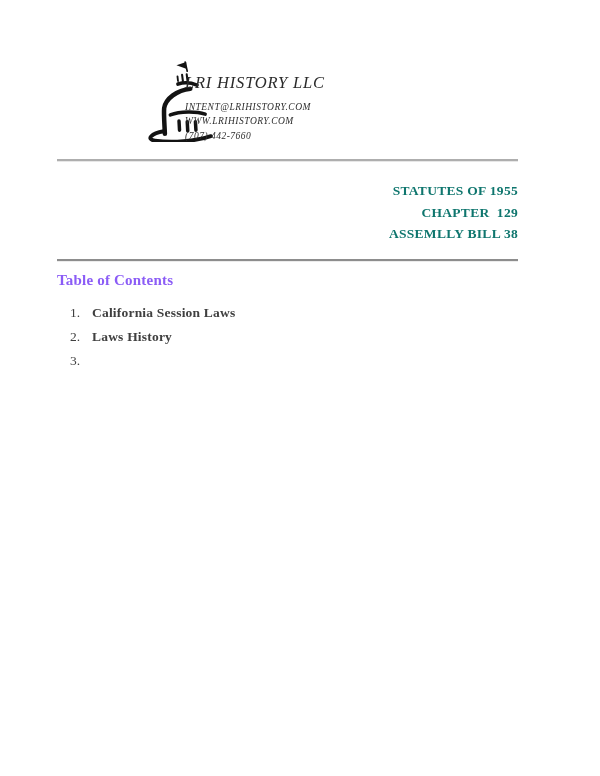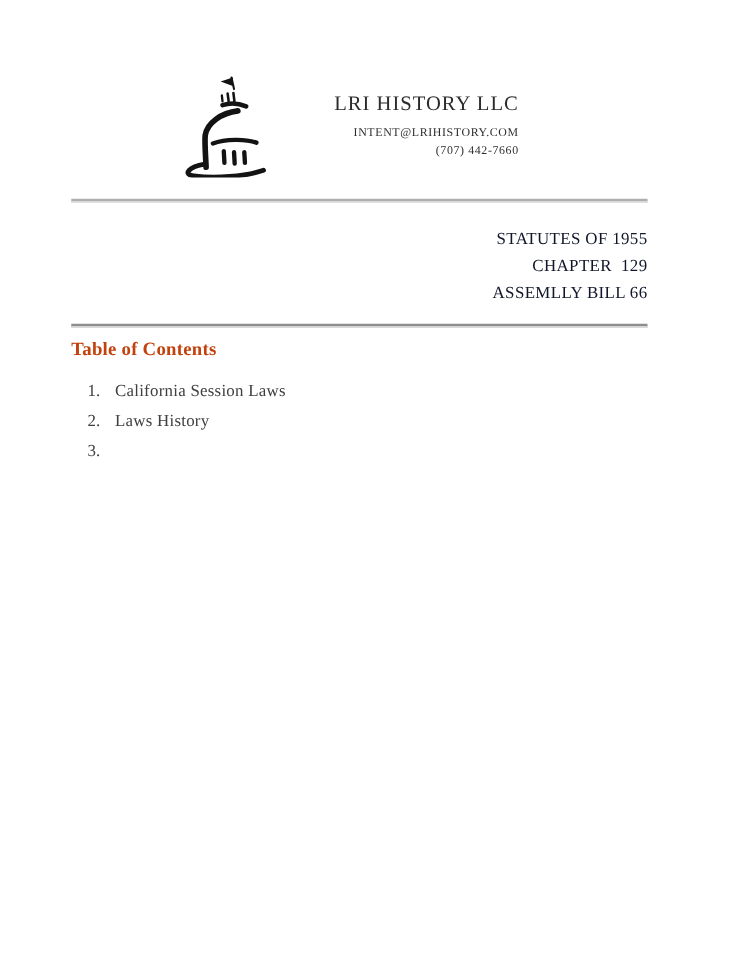--- a/index.html
+++ b/index.html
@@ -18,22 +18,23 @@
     left: 139px;
     top: 60px;
     width: 78px;
     height: 82px;
   }
   .header-text {
     position: absolute;
     left: 185px;
     top: 73px;
     width: 230px;
-    text-align: right;
+    text-align: left;
     color: #2e2e2e;
+    font-style: italic;
   }
   .company-name {
     font-size: 16.5px;
     line-height: 20px;
     letter-spacing: 0.8px;
     color: #2b2b2b;
     margin-bottom: 7px;
     white-space: pre;
   }
   .contact-line {
@@ -62,37 +63,37 @@
     background: #8d8d8d;
     border-bottom: 1px solid #ececec;
   }
 
   
   .doc-info {
     position: absolute;
     right: 82px;
     top: 180px;
     text-align: right;
-    font-weight: normal;
+    font-weight: bold;
     font-size: 13.5px;
     line-height: 21.5px;
     letter-spacing: 0.3px;
-    color: #0f172a;
+    color: #0f766e;
   }
   .doc-info div { white-space: pre; }
 
   
   .toc-title {
     position: absolute;
     left: 57px;
     top: 272px;
     font-weight: bold;
     font-size: 15px;
     letter-spacing: 0.2px;
-    color: #c2410c;
+    color: #8b5cf6;
     text-align: right;
   }
   .toc-list {
     position: absolute;
     left: 70px;
     top: 304px;
     font-size: 13.5px;
     color: #404040;
   }
   .toc-item {
@@ -100,21 +101,21 @@
     align-items: baseline;
     height: 24px;
     line-height: 18px;
   }
   .toc-num {
     width: 14px;
     text-align: left;
     margin-right: 8px;
     flex: 0 0 auto;
   }
-  .toc-label { letter-spacing: 0.2px; }
+  .toc-label { letter-spacing: 0.2px; font-weight: bold; }
 
   svg .stroke {
     fill: none;
     stroke: #131313;
     stroke-linecap: round;
     stroke-linejoin: round;
   }
 </style>
 </head>
 <body>
@@ -140,29 +141,30 @@
       <path class="stroke" d="M 47 60.2 l 0.5 9" stroke-width="3.4"></path>
       <path class="stroke" d="M 55 60.2 l 0.5 8.3" stroke-width="3.4"></path>
 
       <path class="stroke" d="M 24 69.5 C 12 71.5 6.5 77.5 15.5 78.7 C 32 81 55.5 79.3 70 74.3" stroke-width="3.8"></path>
     </svg>
   </div>
 
   <div class="header-text">
     <div class="company-name">LRI HISTORY LLC</div>
     <div class="contact-line">INTENT@LRIHISTORY.COM</div>
+    <div class="contact-line">WWW.LRIHISTORY.COM</div>
     <div class="contact-line">(707) 442-7660</div>
   </div>
 
   <div class="rule rule-1"></div>
 
   <div class="doc-info">
     <div>STATUTES OF 1955</div>
     <div>CHAPTER  129</div>
-    <div>ASSEMLLY BILL 66</div>
+    <div>ASSEMLLY BILL 38</div>
   </div>
 
   <div class="rule rule-2"></div>
 
   <div class="toc-title">Table of Contents</div>
 
   <div class="toc-list">
     <div class="toc-item">
       <span class="toc-num">1.</span>
       <span class="toc-label">California Session Laws</span>

